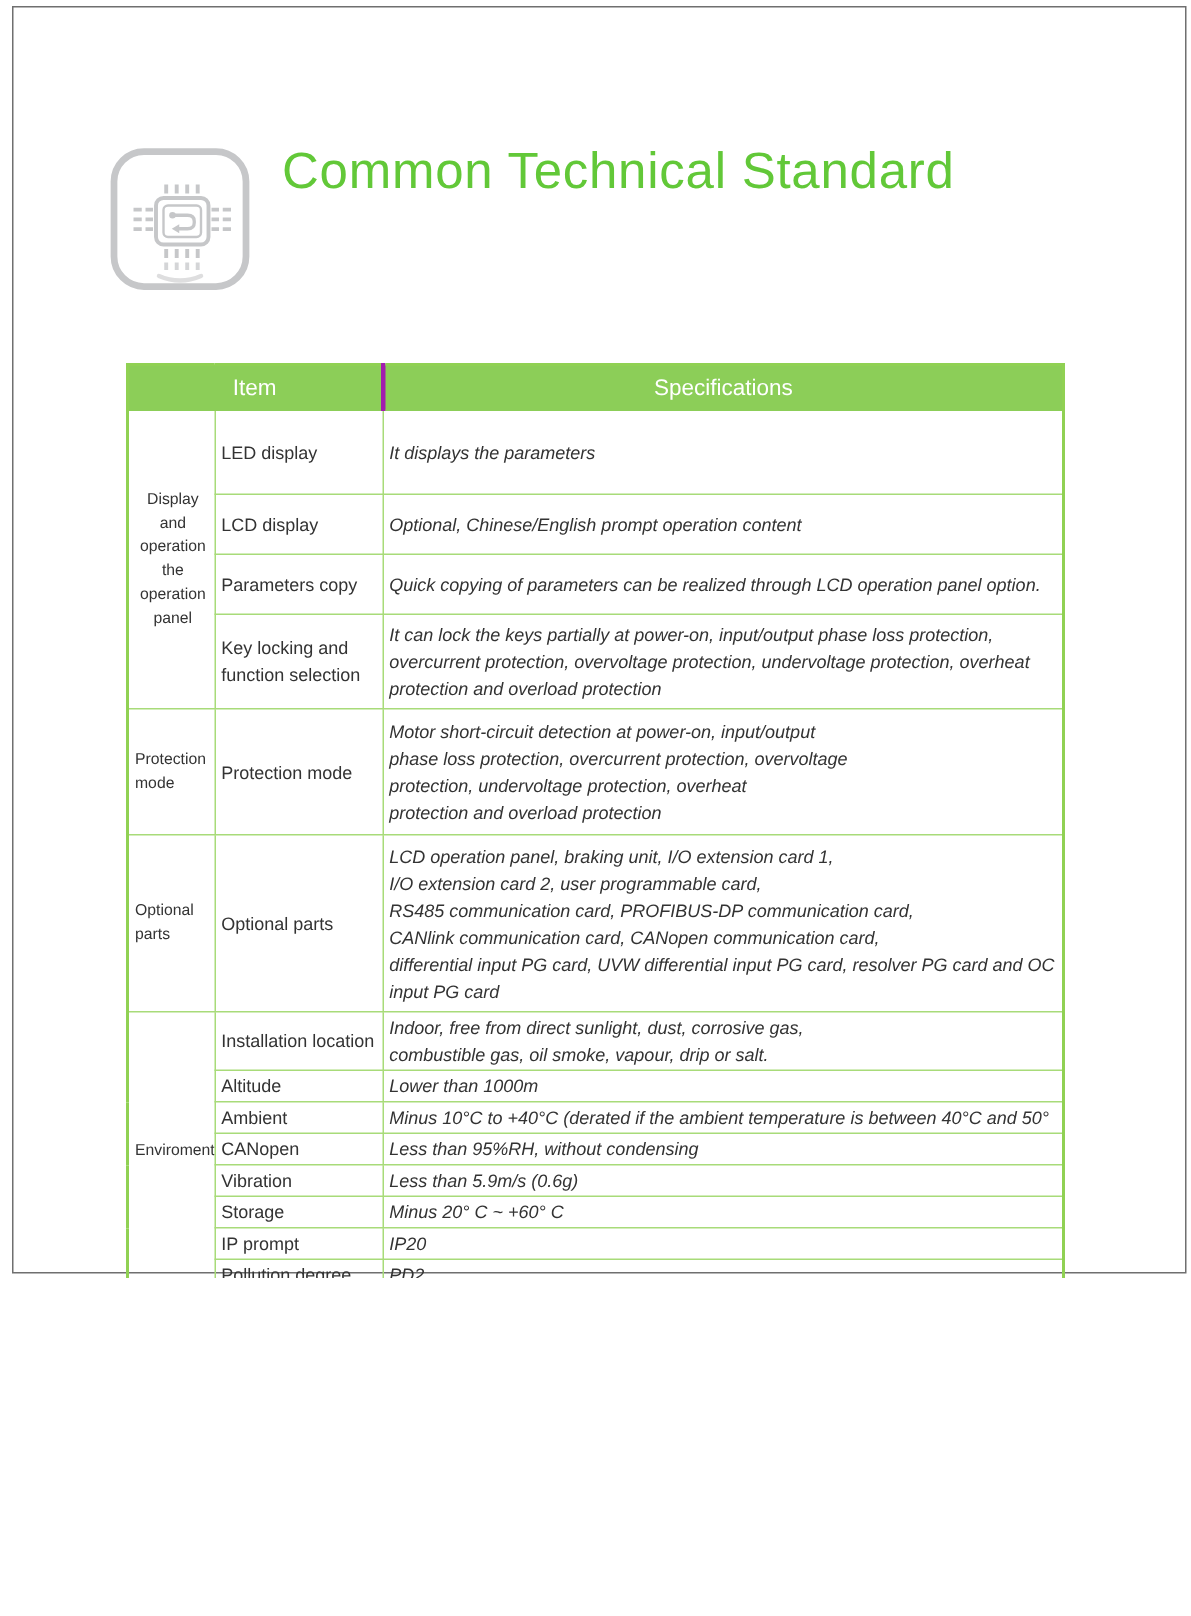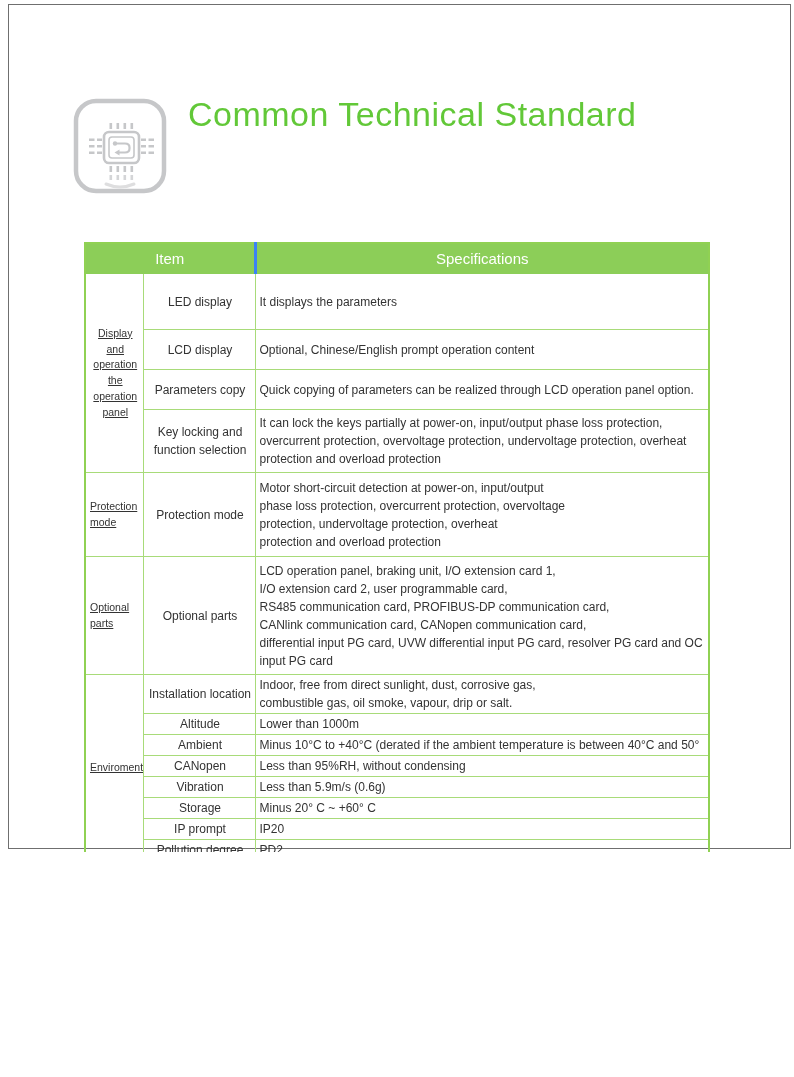--- a/index.html
+++ b/index.html
@@ -31,35 +31,35 @@
     position:absolute;left:84px;top:242px;width:624px;
     border-collapse:collapse;table-layout:fixed;
     border:2px solid #90d153;
     font-size:12px;color:#333333;
   }
   .spec-table th{
     height:29px;background:#8cce58;color:#ffffff;
     font-weight:400;font-size:15px;text-align:center;
     border:1px solid #8cce58;padding:0;
   }
-  .spec-table th.spec-th{border-left:3px solid #3b82f6;}
+  .spec-table th.spec-th{border-left:3px solid #a21caf;}
   .spec-table td{
     border:1px solid #a8db79;
     vertical-align:middle;
     padding:1px 2px 1px 4px;
     line-height:1.5;
     overflow:hidden;
   }
   .cat{
     font-size:10.5px;line-height:1.45;
-    white-space:pre-line;padding:1px 1px 1px 2px;text-decoration:underline;
+    white-space:pre-line;padding:1px 1px 1px 2px;
   }
   .cat-center{text-align:center;padding:1px;}
-  .item{white-space:pre-line;text-align:center;}
-  .spec{white-space:pre-line;}
+  .item{white-space:pre-line;}
+  .spec{white-space:pre-line;font-style:italic;}
   .rh56{height:56px;}
   .rh40{height:40px;}
   .rh63{height:63px;margin-top:37px;}
   .rh84{height:84px;}
   .rh118{height:118px;}
   .rh30{height:30px;}
   .rh18{height:18px;}
   .tight{line-height:1.35;}
   
   .footnote{

